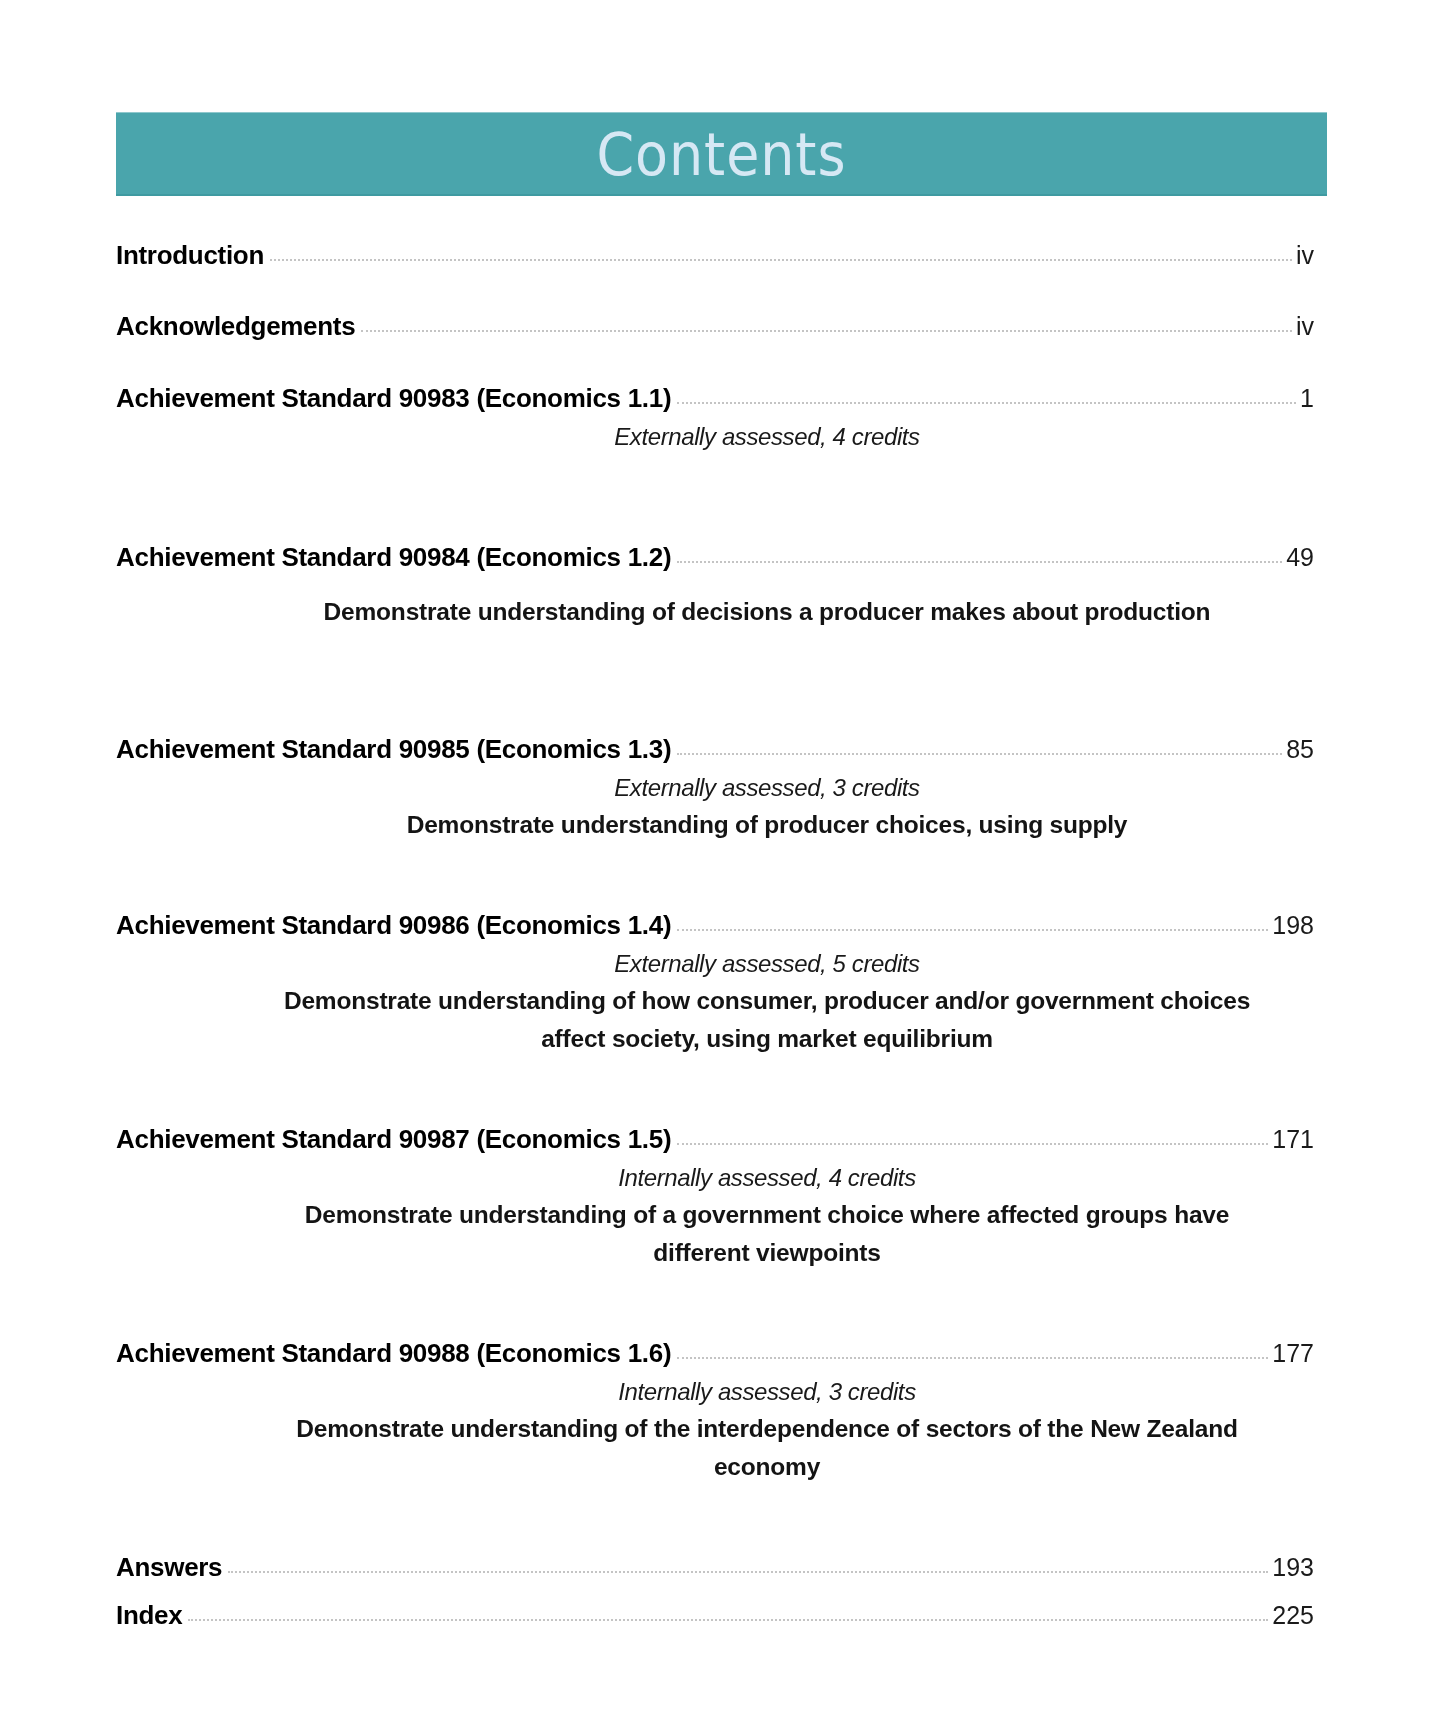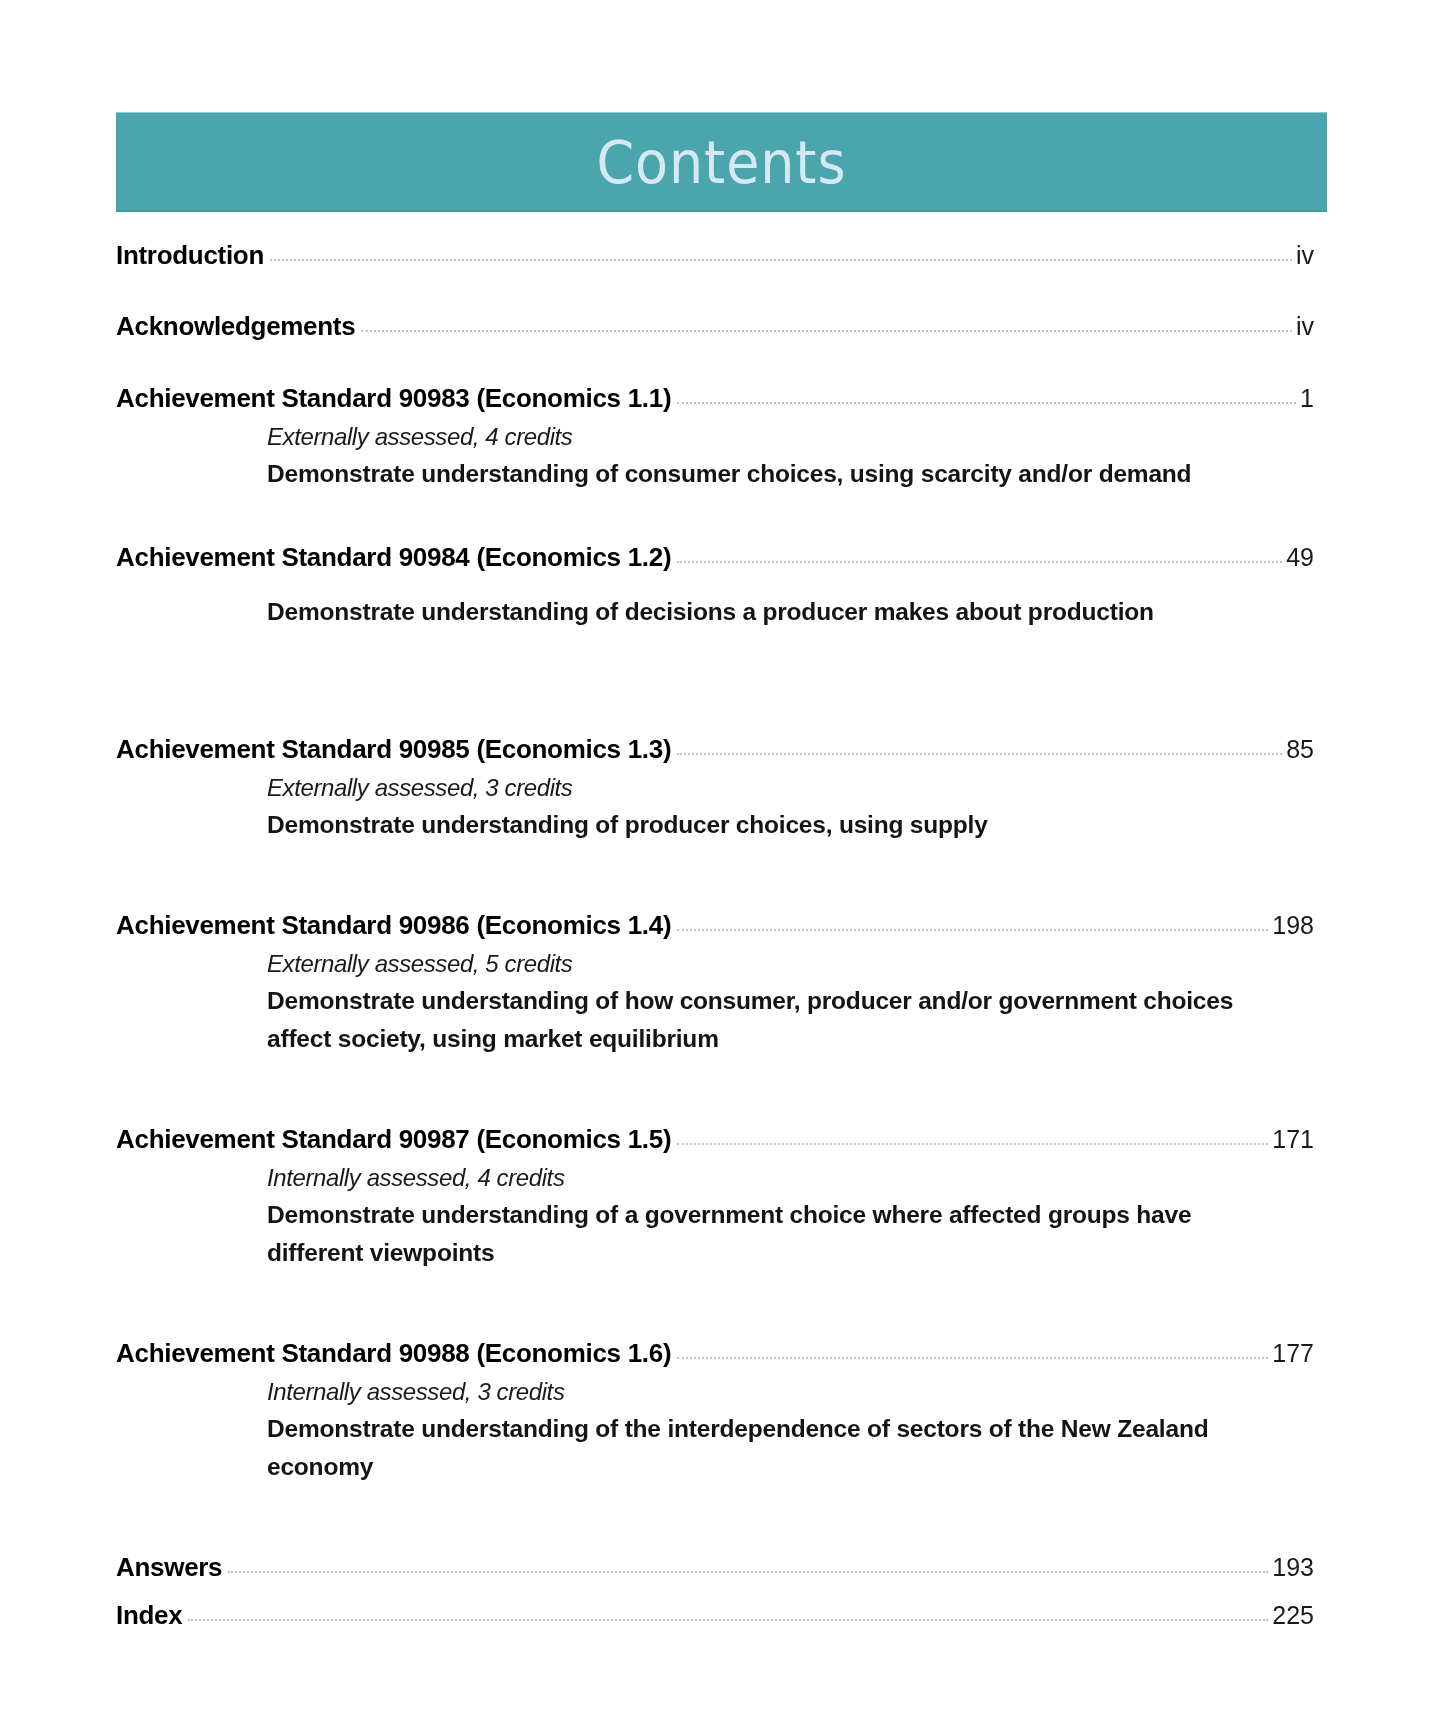--- a/index.html
+++ b/index.html
@@ -12,21 +12,21 @@
       height: 1709px;
       position: relative;
       overflow: hidden;
       font-family: "Liberation Sans", "DejaVu Sans", sans-serif;
     }
     .banner {
       position: absolute;
       left: 116px;
       top: 112px;
       width: 1211px;
-      height: 100px;
+      height: 84px;
       background: #4aa5ac;
       border-top: 1px solid #8fc8cd;
       border-bottom: 2px solid #3f9aa1;
       box-sizing: border-box;
       display: flex;
       align-items: center;
       justify-content: center;
     }
     .banner-title {
       color: #d6e8f4;
@@ -68,20 +68,21 @@
       font-family: "Liberation Sans", sans-serif;
       font-size: 25px;
       white-space: nowrap;
       min-width: 0;
       text-align: left;
     }
     .toc-sub {
       position: absolute;
       left: 267px;
       width: 1000px;
+      text-align: center;
     }
     .assess {
       color: #1a1a1a;
       font-family: "Liberation Sans", sans-serif;
       font-style: italic;
       font-size: 24px;
       line-height: 37px;
       letter-spacing: -0.4px;
     }
     .desc {
@@ -112,21 +113,20 @@
   <span class="toc-page">iv</span>
 </div>
 
 <div class="toc-row" style="top:383px">
   <span class="toc-label">Achievement Standard 90983 (Economics 1.1)</span>
   <span class="toc-leader"></span>
   <span class="toc-page">1</span>
 </div>
 <div class="toc-sub" style="top:418px">
   <div class="assess">Externally assessed, 4 credits</div>
-  <div class="desc">Demonstrate understanding of consumer choices, using scarcity and/or demand</div>
 </div>
 
 <div class="toc-row" style="top:542px">
   <span class="toc-label">Achievement Standard 90984 (Economics 1.2)</span>
   <span class="toc-leader"></span>
   <span class="toc-page">49</span>
 </div>
 <div class="toc-sub" style="top:593px">
   <div class="desc">Demonstrate understanding of decisions a producer makes about production</div>
 </div>

